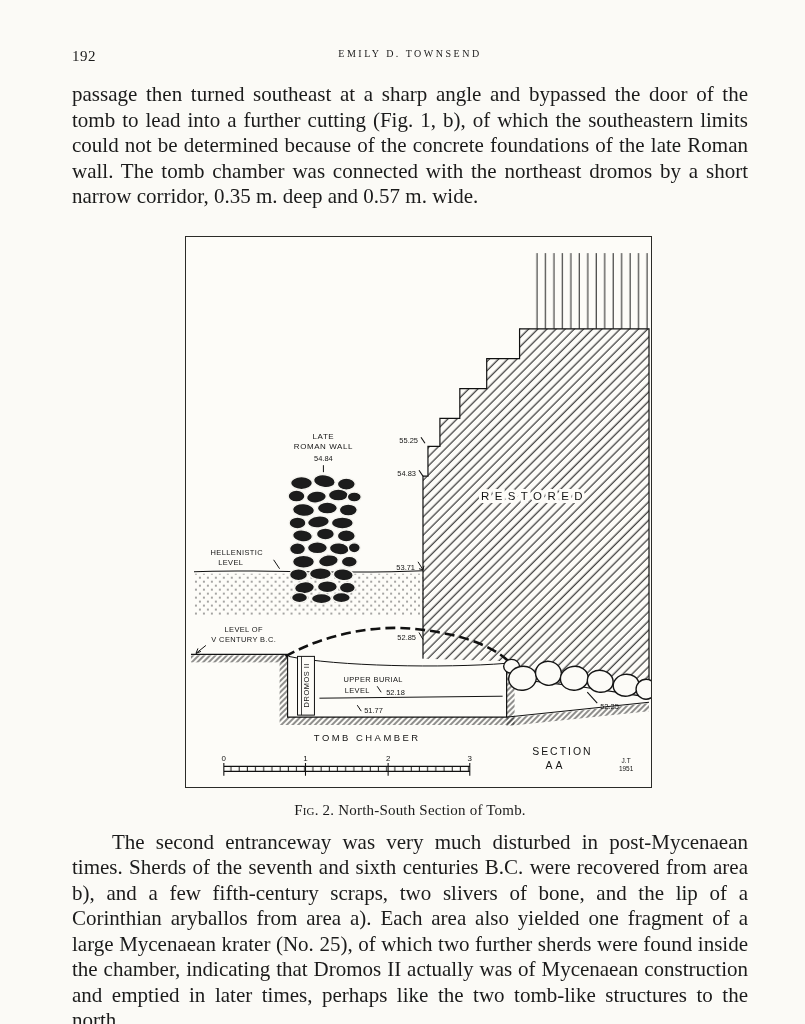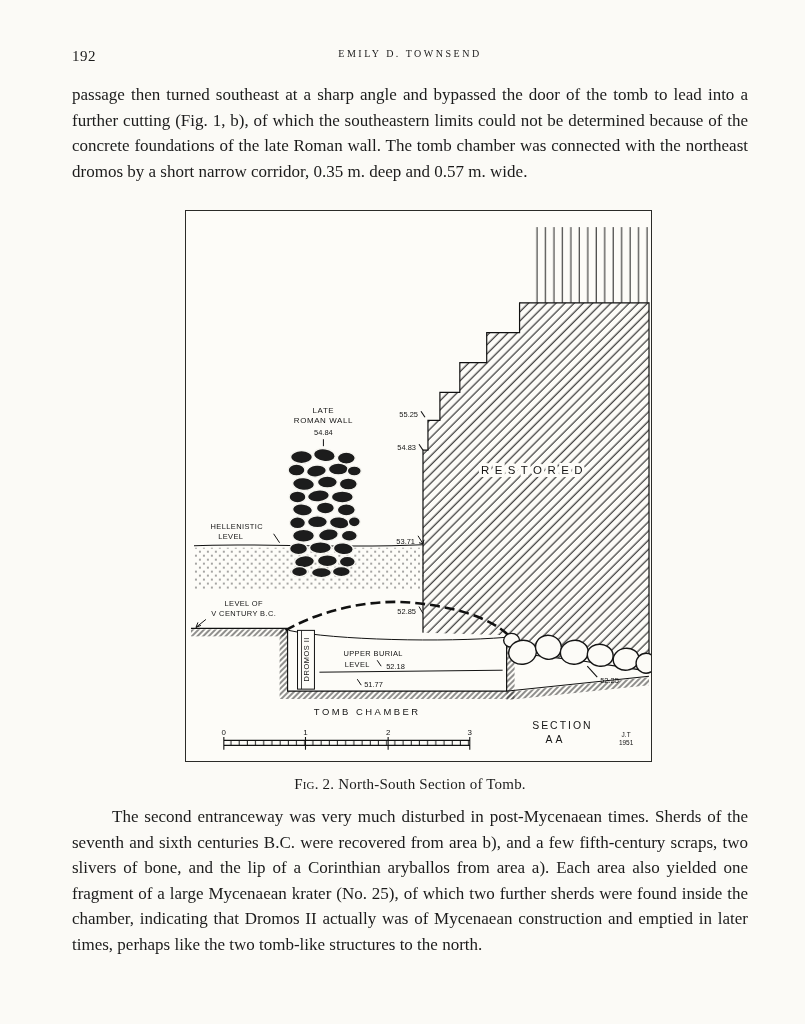--- a/index.html
+++ b/index.html
@@ -12,21 +12,21 @@
     font-family:"Liberation Serif", serif;
     overflow:hidden;
     box-sizing:border-box;
     padding:48px 57px 0 72px;
   }
   .running-head{position:relative;height:24px;margin-bottom:10px;}
   .pagenum{position:absolute;left:0;top:0;font-size:15px;letter-spacing:.5px;}
   .author{display:block;text-align:center;font-size:10px;letter-spacing:2.5px;}
   p.body-text{
     width:676px;margin:0;
-    font-size:17px;line-height:25.5px;
+    font-size:21px;line-height:25.5px;
     text-align:justify;
   }
   p.indent{text-indent:40px;margin-top:11px;}
   figure{margin:26px 0 0 0;padding:0;}
   .fig-frame{
     width:465px;margin-left:113px;
     border:1px solid #2b2b28;
     background:#fdfcf8;
   }
   .fig-frame svg{display:block;}

